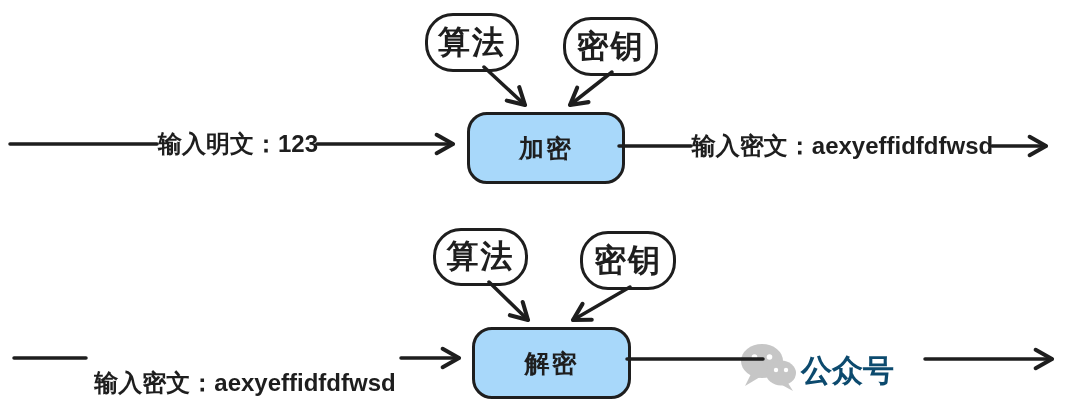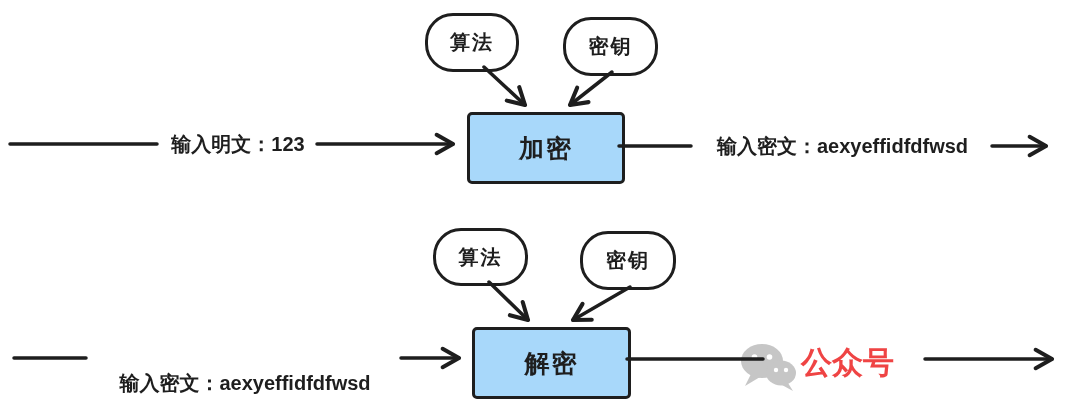--- a/index.html
+++ b/index.html
@@ -5,30 +5,30 @@
   html,body{margin:0;padding:0;background:#ffffff;}
   .stage{
     position:relative;width:1080px;height:407px;background:#ffffff;
     font-family:"Liberation Sans",sans-serif;overflow:hidden;color:#1e1e1e;
   }
   .wires{position:absolute;left:0;top:0;z-index:3;pointer-events:none;}
   .wires line{stroke:#1e1e1e;stroke-width:3.5;stroke-linecap:round;}
   .box{
     position:absolute;z-index:2;background:#ffffff;border:3.5px solid #1e1e1e;
     border-radius:28px;display:flex;align-items:center;justify-content:center;
-    font-size:20px;font-weight:600;letter-spacing:2px;
+    font-size:32px;font-weight:600;letter-spacing:2px;
   }
-  .box.process{background:#a8d8fa;border-radius:5px;font-size:25px;}
+  .box.process{background:#a8d8fa;border-radius:20px;font-size:25px;}
   .flow-label{
     position:absolute;z-index:4;height:32px;display:flex;align-items:center;
-    justify-content:center;font-size:20px;font-weight:600;white-space:nowrap;
+    justify-content:center;font-size:24px;font-weight:600;white-space:nowrap;
   }
   .watermark{
-    position:absolute;z-index:1;display:flex;align-items:flex-start;
-    color:#ef4444;font-size:31px;font-weight:600;white-space:nowrap;
+    position:absolute;z-index:1;display:flex;align-items:flex-end;
+    color:#0c4a6e;font-size:31px;font-weight:600;white-space:nowrap;
   }
   .watermark .wm-gap{display:inline-block;width:30px;}
   .wm-icon{margin-right:4px;flex:0 0 auto;}
 </style>
 </head>
 <body>
 
 <div class="stage">
 
   <div class="watermark" style="left:739px;top:342px;">

